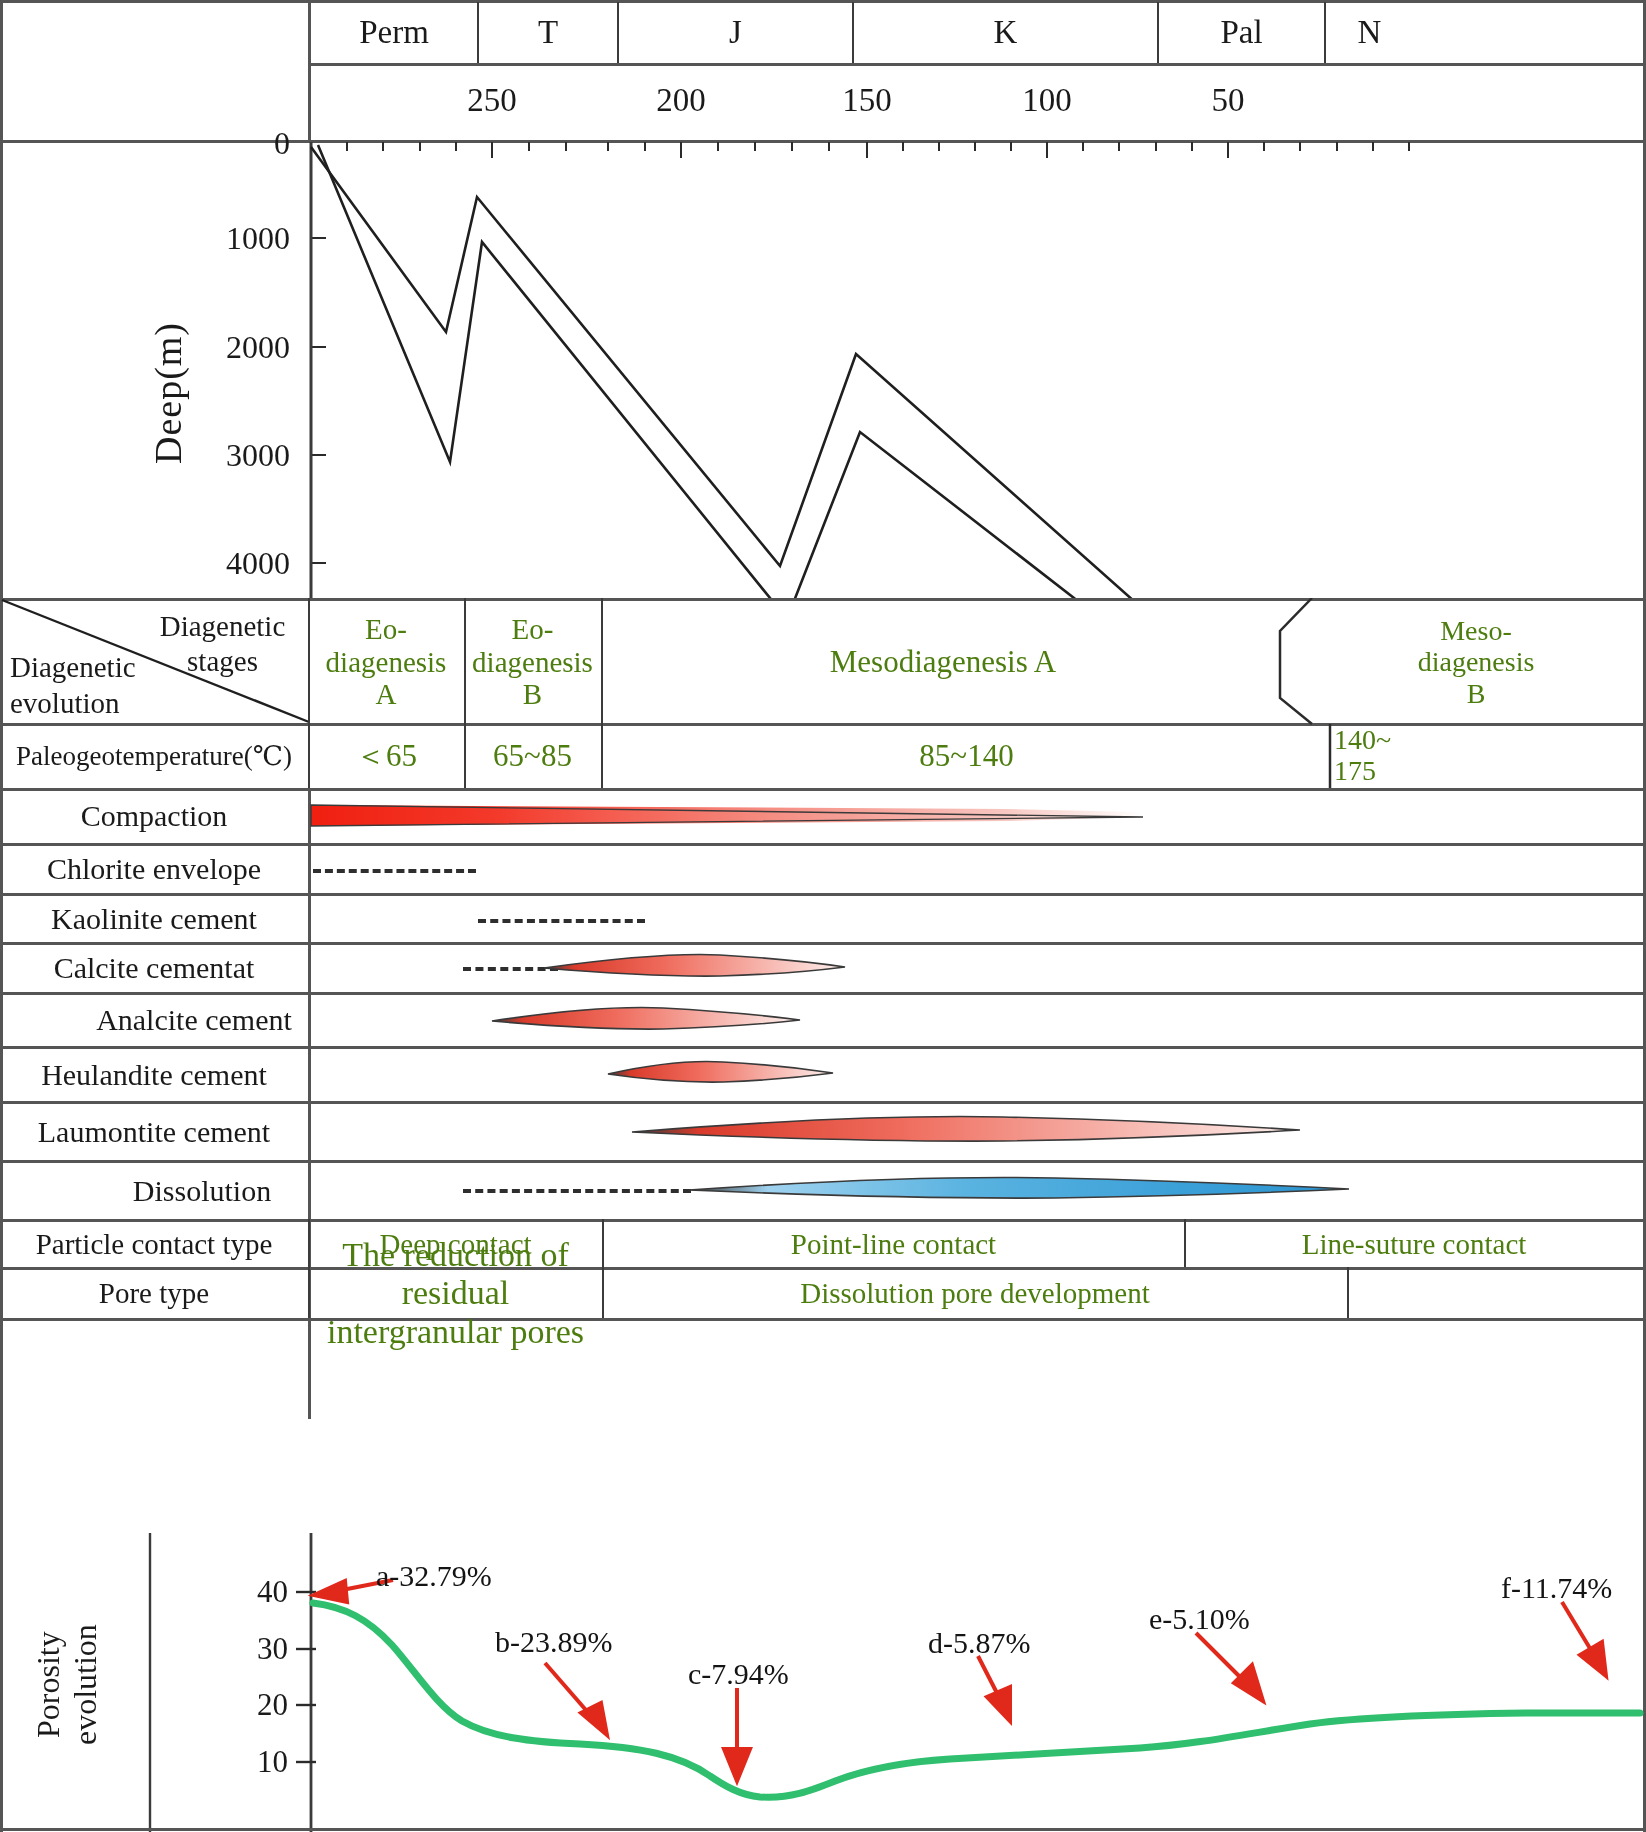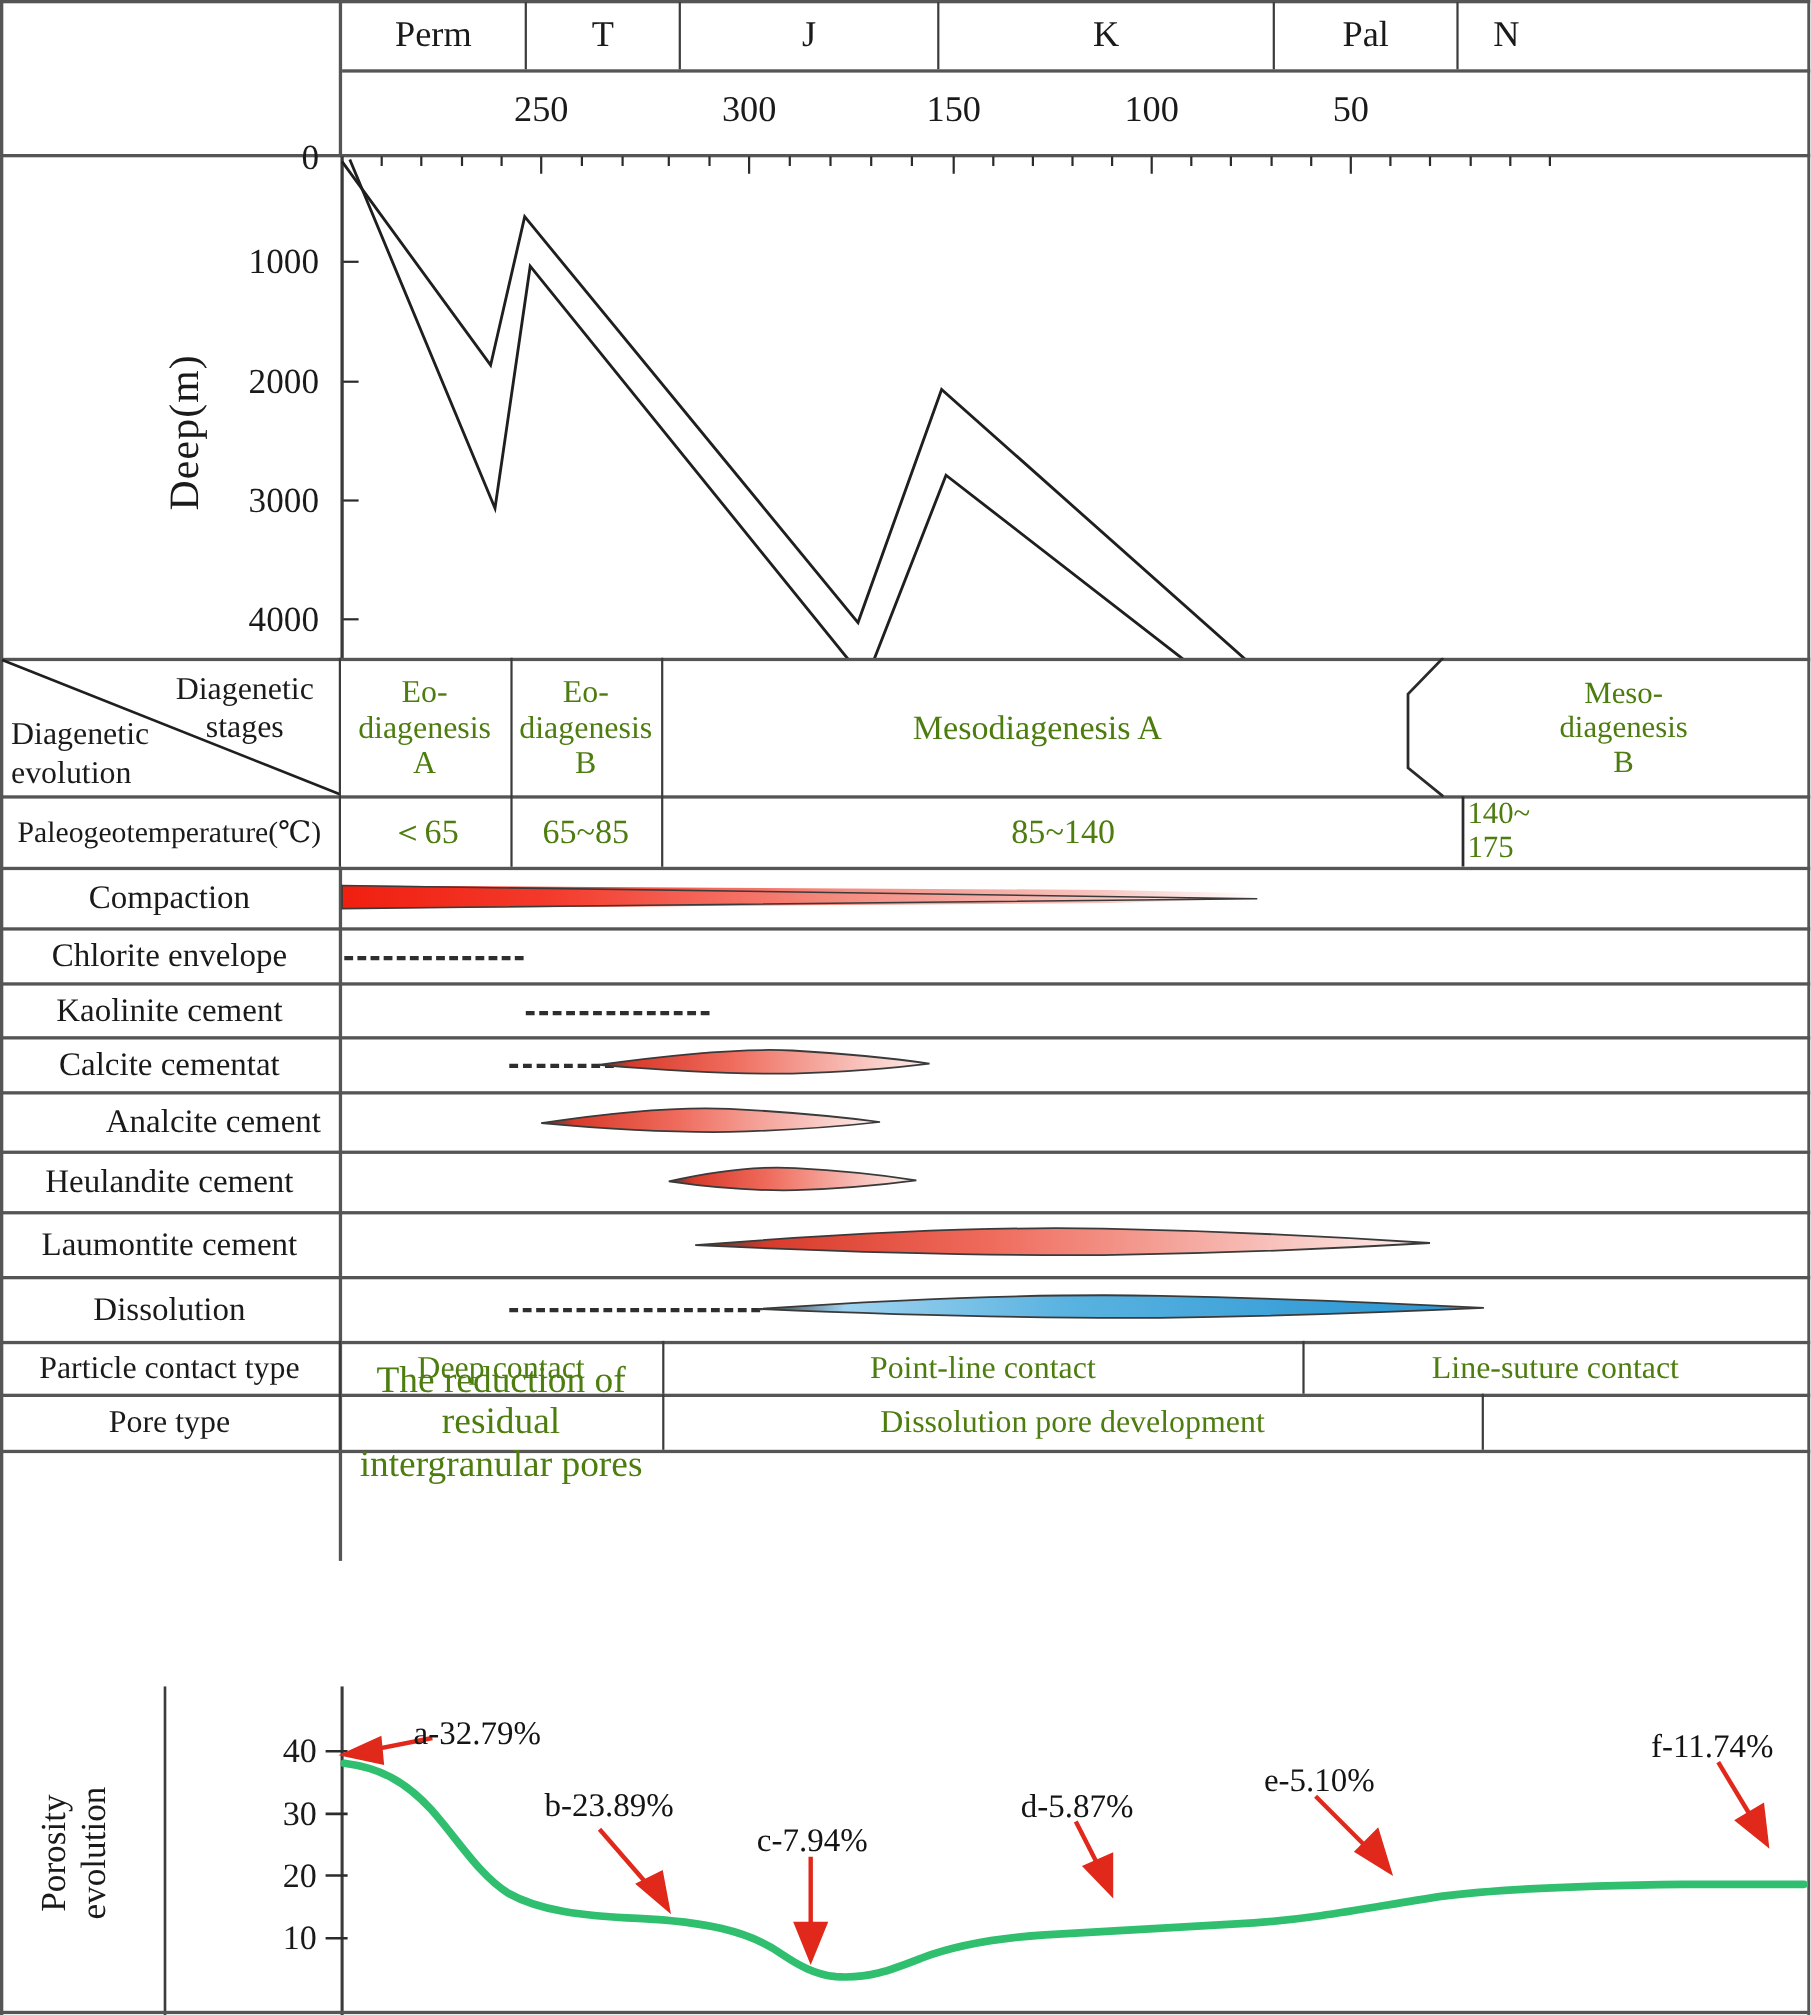--- a/index.html
+++ b/index.html
@@ -148,21 +148,21 @@
   <div class="vline thick" style="left:0; top:0; height:1832px;"></div>
 
   <div class="period-cell ctr" style="left:311px; width:166px;">Perm</div>
   <div class="period-cell ctr" style="left:479px; width:138px;">T</div>
   <div class="period-cell ctr" style="left:619px; width:233px;">J</div>
   <div class="period-cell ctr" style="left:854px; width:303px;">K</div>
   <div class="period-cell ctr" style="left:1159px; width:165px;">Pal</div>
   <div class="period-cell ctr" style="left:1326px; width:87px;">N</div>
 
   <div class="age-tick-label" style="left:492px; top:82px;">250</div>
-  <div class="age-tick-label" style="left:681px; top:82px;">300</div>
+  <div class="age-tick-label" style="left:681px; top:82px;">200</div>
   <div class="age-tick-label" style="left:867px; top:82px;">150</div>
   <div class="age-tick-label" style="left:1047px; top:82px;">100</div>
   <div class="age-tick-label" style="left:1228px; top:82px;">50</div>
 
   <div id="burial-wrap">
     <svg width="1646" height="458" style="position:absolute;left:0;top:0;">
 
       <g stroke="#2b2b2b" stroke-width="2">
         <line x1="311" y1="0" x2="311" y2="0"></line>
         <line x1="347" y1="0" x2="347" y2="9"></line>
@@ -324,21 +324,21 @@
     <path d="M 3 21 Q 70 6 118 9 Q 175 12 228 20 Q 175 27 118 29 Q 65 30 3 21 Z" fill="url(#gradLensRed1)" stroke="#3a3a3a" stroke-width="1.6"></path>
   </svg>
 
   <div class="hline thick" style="top:1160px; width:1646px;"></div>
   <div class="row-label ctr" style="top:1103px; height:57px; font-size:30px;">Laumontite cement</div>
   <svg class="abs" style="left:628px; top:1108px;" width="680" height="48">
     <path d="M 4 24 Q 230 6 375 9 Q 520 12 672 22 Q 520 31 375 33 Q 220 34 4 24 Z" fill="url(#gradLensRed1)" stroke="#3a3a3a" stroke-width="1.6"></path>
   </svg>
 
   <div class="hline thick" style="top:1219px; width:1646px;"></div>
-  <div class="row-label ctr" style="top:1162px; height:57px; font-size:30px;">Dissolution</div>
+  <div class="row-label ctr" style="top:1162px; height:57px; font-size:30px;padding-left:48px;">Dissolution</div>
   <div class="dashline" style="left:463px; top:1189px; width:228px;"></div>
   <svg class="abs" style="left:685px; top:1166px;" width="670" height="48">
     <defs>
       <linearGradient id="gradLensBlue" x1="0" y1="0" x2="1" y2="0">
         <stop offset="0%" stop-color="#3a3a3a"></stop>
         <stop offset="12%" stop-color="#9fd2ef"></stop>
         <stop offset="42%" stop-color="#5ab3e0"></stop>
         <stop offset="75%" stop-color="#3ba0d8"></stop>
         <stop offset="100%" stop-color="#2b93cf"></stop>
       </linearGradient>

